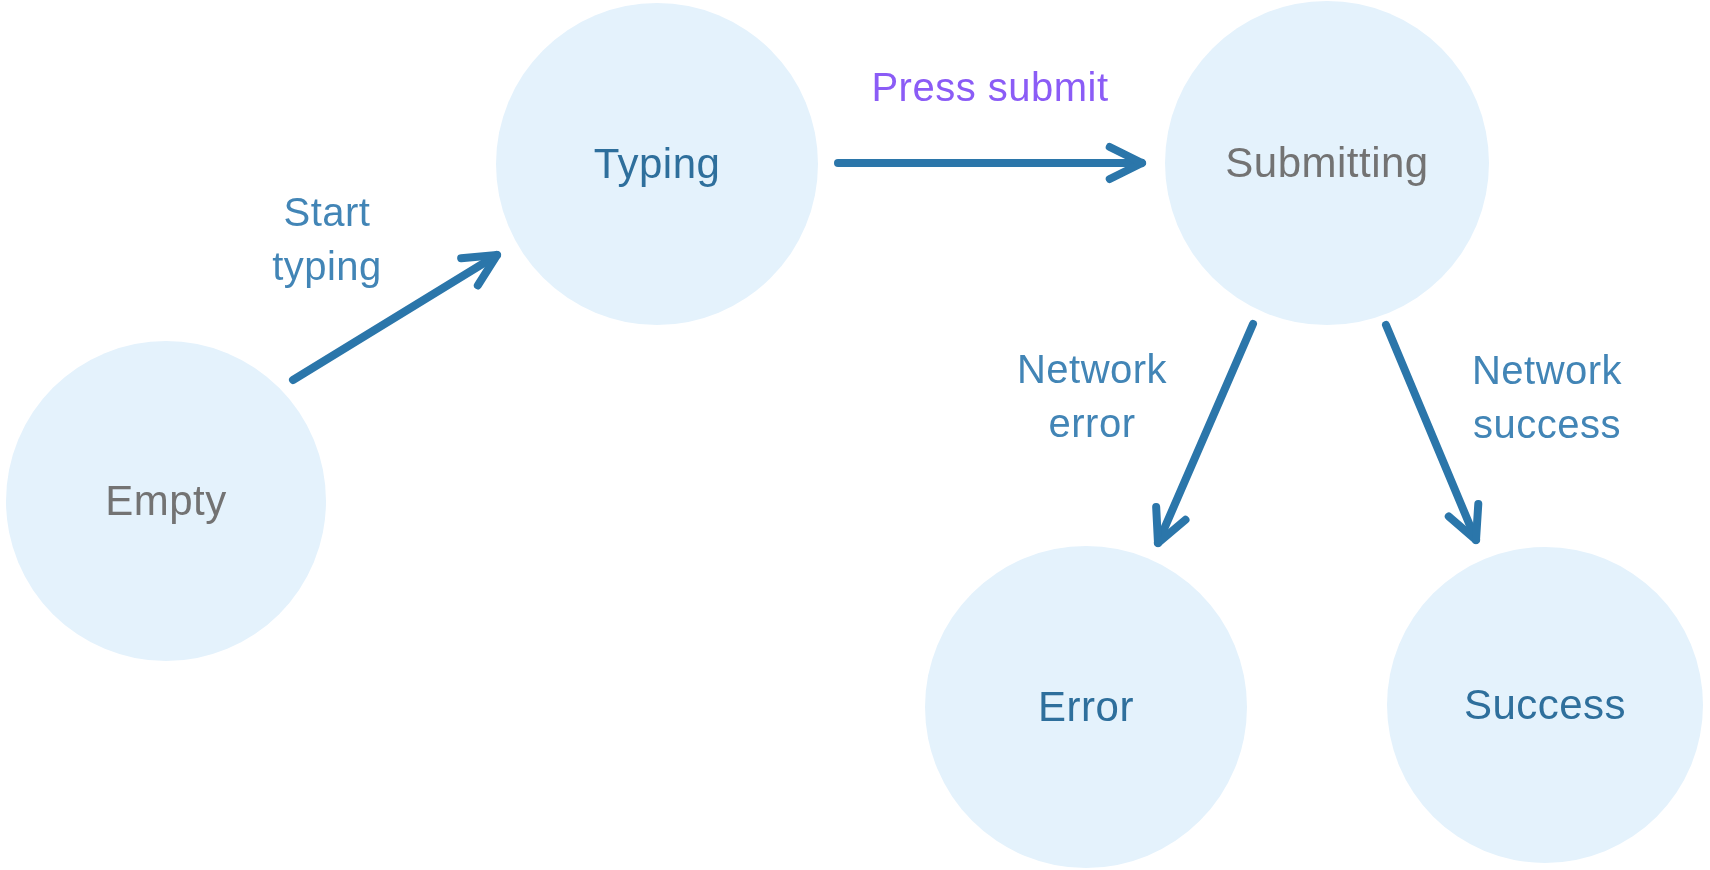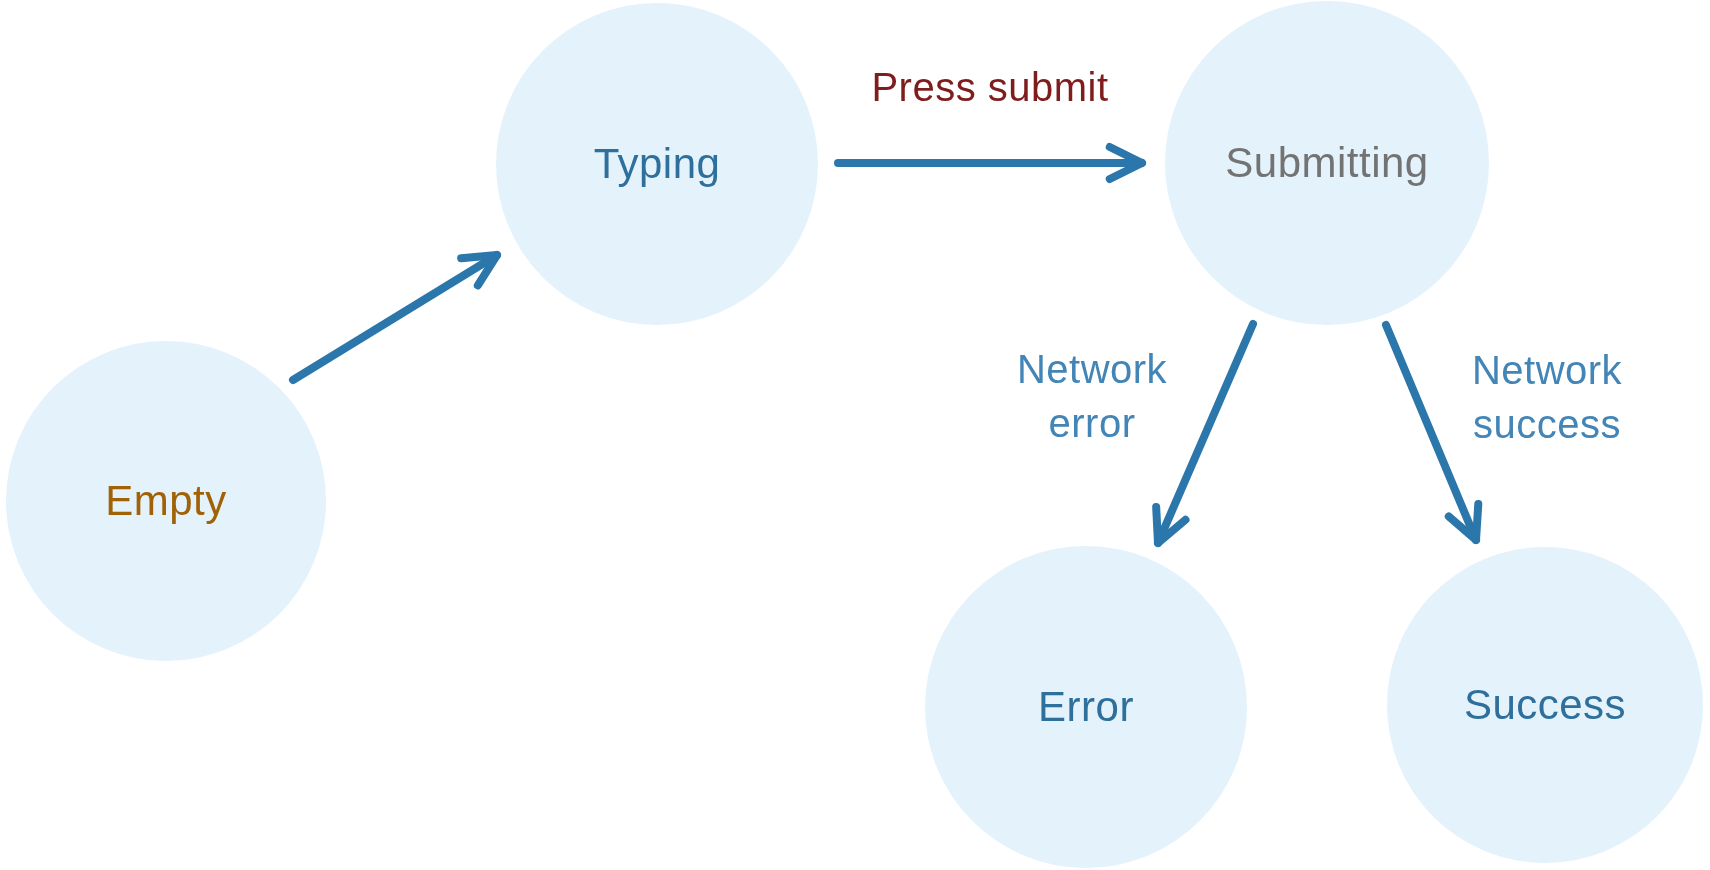--- a/index.html
+++ b/index.html
@@ -69,35 +69,39 @@
         <path d="M 1158 543 L 1156.1753013288806 507.04627314506024"></path>
         <path d="M 1158 543 L 1185.4994040973704 519.7667743460033"></path>
       </g>
       <g fill="none" stroke="#2B76AA" stroke-width="8" stroke-linecap="round">
         <path d="M 1386 325 L 1472.1386191187387 530.7755901169869"></path>
         <path d="M 1476 540 L 1448.801426563239 516.4153099870888"></path>
         <path d="M 1476 540 L 1478.2865735623902 504.0726903130254"></path>
       </g>
     </svg>
 <div class="node" style="left: 6px; top: 341px; width: 320px; height: 320px; background: rgb(228, 242, 252);">
-      <span class="node-label" style="color: #a16207; text-align: center;">Empty</span>
+      <span class="node-label" style="color: #737373; text-align: center;">Empty</span>
     </div>
     <div class="node" style="left: 496px; top: 3px; width: 322px; height: 322px; background: rgb(228, 242, 252);">
       <span class="node-label" style="color: rgb(46, 111, 156);">Typing</span>
     </div>
     <div class="node" style="left: 1165px; top: 1px; width: 324px; height: 324px; background: rgb(228, 242, 252);">
       <span class="node-label" style="color: #737373;">Submitting</span>
     </div>
     <div class="node" style="left: 925px; top: 546px; width: 322px; height: 322px; background: rgb(228, 242, 252);">
       <span class="node-label" style="color: rgb(46, 111, 156);">Error</span>
     </div>
     <div class="node" style="left: 1387px; top: 547px; width: 316px; height: 316px; background: rgb(228, 242, 252);">
       <span class="node-label" style="color: rgb(46, 111, 156);">Success</span>
     </div>
-    <div class="edge-label" style="left: 990px; top: 87px; color: #7f1d1d;">
+    <div class="edge-label" style="left: 327px; top: 239px; color: rgb(66, 133, 182);">
+      <div>Start</div>
+      <div>typing</div>
+    </div>
+    <div class="edge-label" style="left: 990px; top: 87px; color: #8b5cf6;">
       <div>Press submit</div>
     </div>
     <div class="edge-label" style="left: 1092px; top: 396px; color: rgb(66, 133, 182);">
       <div>Network</div>
       <div>error</div>
     </div>
     <div class="edge-label" style="left: 1547px; top: 397px; color: rgb(66, 133, 182);">
       <div>Network</div>
       <div>success</div>
     </div>

